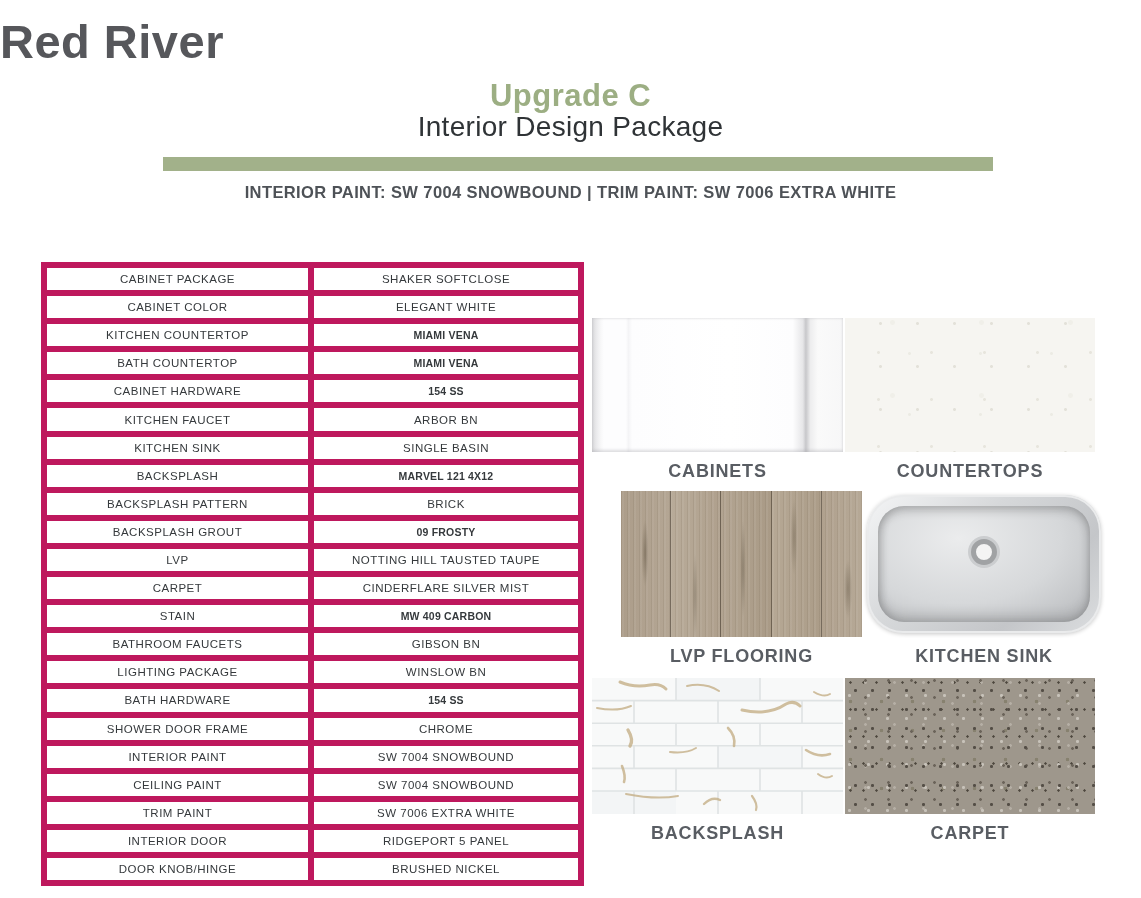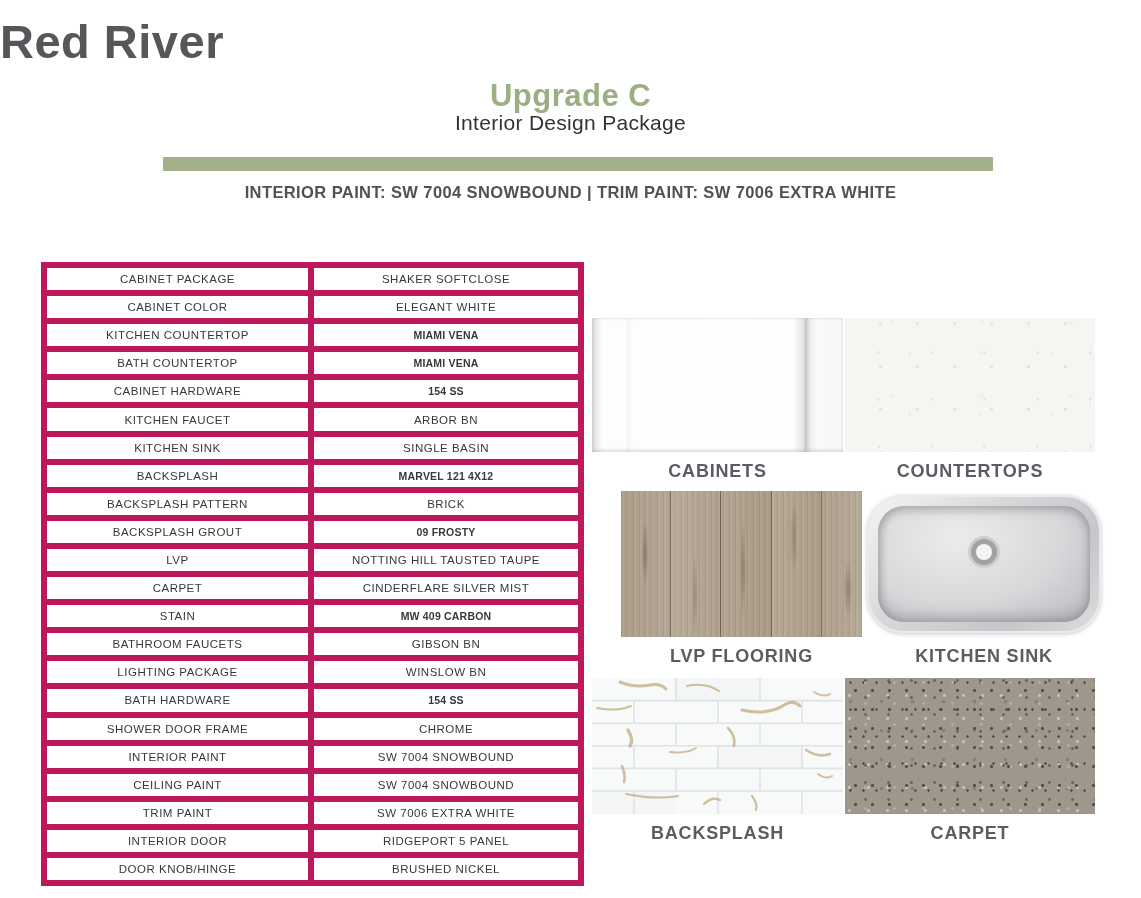--- a/index.html
+++ b/index.html
@@ -16,21 +16,21 @@
     font-size:47px; font-weight:700;
     color:#56575b; letter-spacing:0.5px; line-height:1.05;
   }
   .hdr-subtitle {
     position:absolute; top:70px; left:0; width:100%;
     text-align:center; font-size:31px; font-weight:700;
     color:#9cae83; letter-spacing:0.5px;margin-top:8px;
   }
   .hdr-tagline {
     position:absolute; top:111px; left:0; width:100%;
-    text-align:center; font-size:21px; font-weight:400;
+    text-align:center; font-size:28px; font-weight:400;
     color:#2f3336; letter-spacing:0.3px;
   }
   .accent-bar {
     position:absolute; top:157px; left:163px; width:830px; height:14px;
     background:#a2b18a;
   }
   .paint-line {
     position:absolute; top:183px; left:0; width:100%;
     text-align:center; font-size:16.5px; font-weight:700;
     color:#4e5257; letter-spacing:0.4px;

